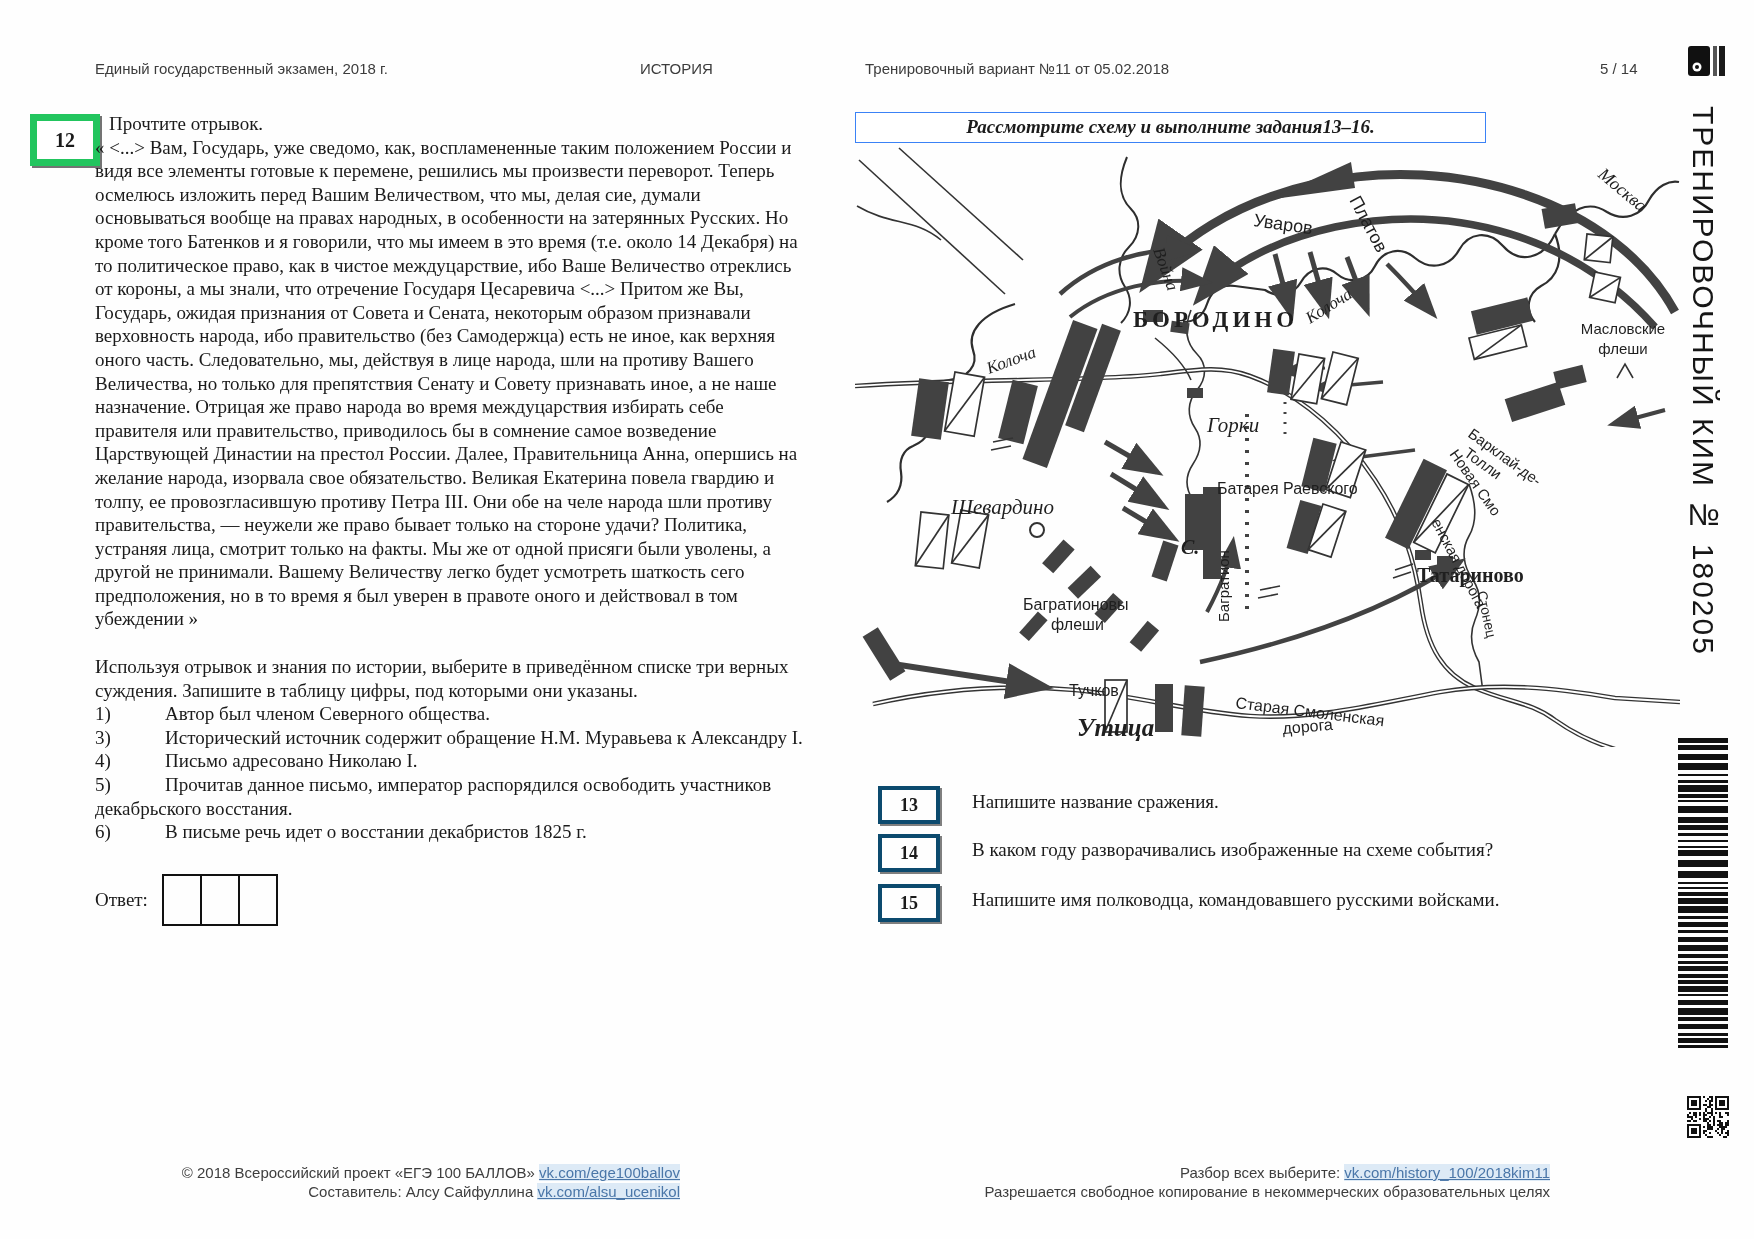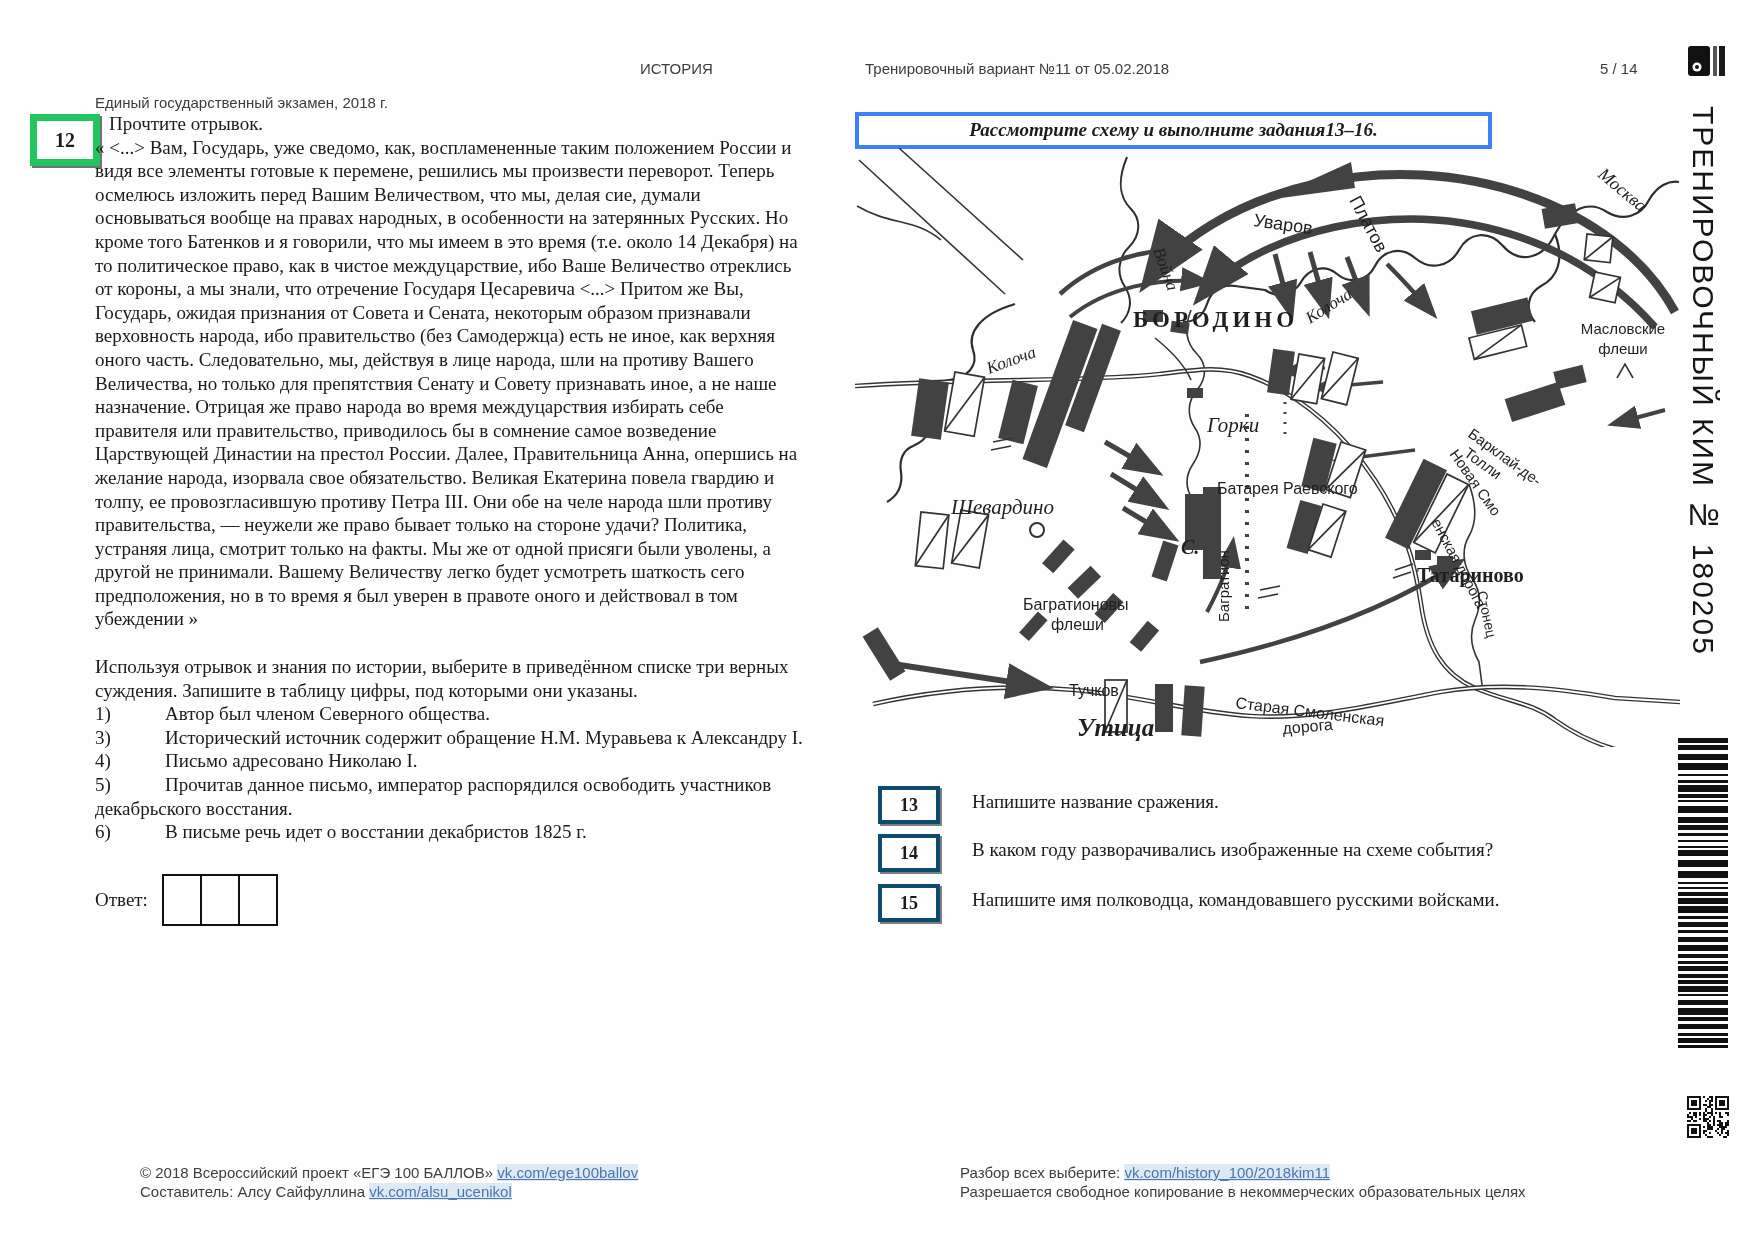--- a/index.html
+++ b/index.html
@@ -14,55 +14,55 @@
   .leftcol{position:absolute;left:95px;top:112px;width:708px;font-size:19px;line-height:23.6px;}
   .prompt{margin-left:14px;}
   .quote{margin-top:0;}
   .task{margin-top:24px;}
   .opt{margin:0;}
   .opt .onum{display:inline-block;width:70px;}
   .answer-row{margin-top:30px;display:flex;align-items:center;gap:14px;}
   .agrid{border-collapse:collapse;}
   .agrid td{width:36px;height:48px;border:2px solid #111;padding:0;}
   
-  .instrbox{position:absolute;left:855px;top:112px;width:629px;border:4px solid #3b82f6;background:#fff;
+  .instrbox{position:absolute;left:855px;top:112px;width:629px;border:1px solid #3b82f6;background:#fff;
             text-align:center;font-weight:bold;font-style:italic;font-size:19px;padding:3px 0 4px 0;}
   .mapwrap{position:absolute;left:855px;top:142px;width:825px;height:605px;}
   .qrow{position:absolute;display:flex;align-items:flex-start;}
   .qrow .qtext{margin-left:32px;font-size:19px;padding-top:5px;white-space:nowrap;}
   .qrow .qbox2{width:54px;height:30px;border:4px solid #0c4a6e;display:flex;align-items:center;justify-content:center;
                font-weight:bold;font-size:18px;box-shadow:2px 2px 0 0 rgba(0,0,0,.5);}
   
   .kim{position:absolute;left:1686px;top:106px;writing-mode:vertical-rl;font-family:"Liberation Sans",sans-serif;
        font-size:30px;letter-spacing:2px;color:#161616;white-space:nowrap;}
   .logo{position:absolute;left:1688px;top:46px;width:38px;height:32px;}
   .barcode{position:absolute;left:1678px;top:738px;}
   .qr{position:absolute;left:1687px;top:1096px;}
   
-  .foot{position:absolute;font-family:"Liberation Sans",sans-serif;font-size:15px;line-height:19px;color:#3e3e3e;text-align:left;}
+  .foot{position:absolute;font-family:"Liberation Sans",sans-serif;font-size:15px;line-height:19px;color:#3e3e3e;text-align:right;}
   .foot a{color:#4a76a8;text-decoration:underline;background:#ddeaf6;cursor:pointer;}
   
   .rv{fill:none;stroke:#2e2e2e;stroke-width:2.2;}
   .rdU{fill:none;stroke:#333;stroke-width:4.6;}
   .rdO{fill:none;stroke:#fff;stroke-width:1.8;}
   .thin{fill:none;stroke:#333;stroke-width:1.6;}
   .arc{fill:none;stroke:#424242;}
   .u{fill:#424242;}
   .uh rect{fill:#fff;stroke:#333;stroke-width:1.7;}
   .uh line{stroke:#333;stroke-width:1.7;}
   .mt{fill:#1f1f1f;}
   .ser-i{font-family:"Liberation Serif",serif;font-style:italic;}
   .sans{font-family:"Liberation Sans",sans-serif;}
 </style>
 </head>
 <body>
 
 <div class="page">
 
-  <div class="hdr" style="left:95px;margin-top:34px;">Единый государственный экзамен, 2018 г.</div>
+  <div class="hdr" style="left:95px;">Единый государственный экзамен, 2018 г.</div>
   <div class="hdr" style="left:640px;font-weight:normal;">ИСТОРИЯ</div>
   <div class="hdr" style="left:865px;">Тренировочный вариант №11 от 05.02.2018</div>
   <div class="hdr" style="left:1600px;">5 / 14</div>
 
   <svg class="logo" viewBox="0 0 38 32">
     <rect x="0" y="0" width="22" height="30" rx="3" fill="#111"></rect>
     <circle cx="9" cy="21" r="4.5" fill="#fff"></circle>
     <circle cx="9" cy="21" r="2" fill="#111"></circle>
     <rect x="25" y="0" width="4" height="30" fill="#555"></rect>
     <rect x="31" y="0" width="6" height="30" fill="#1a1a1a"></rect>

